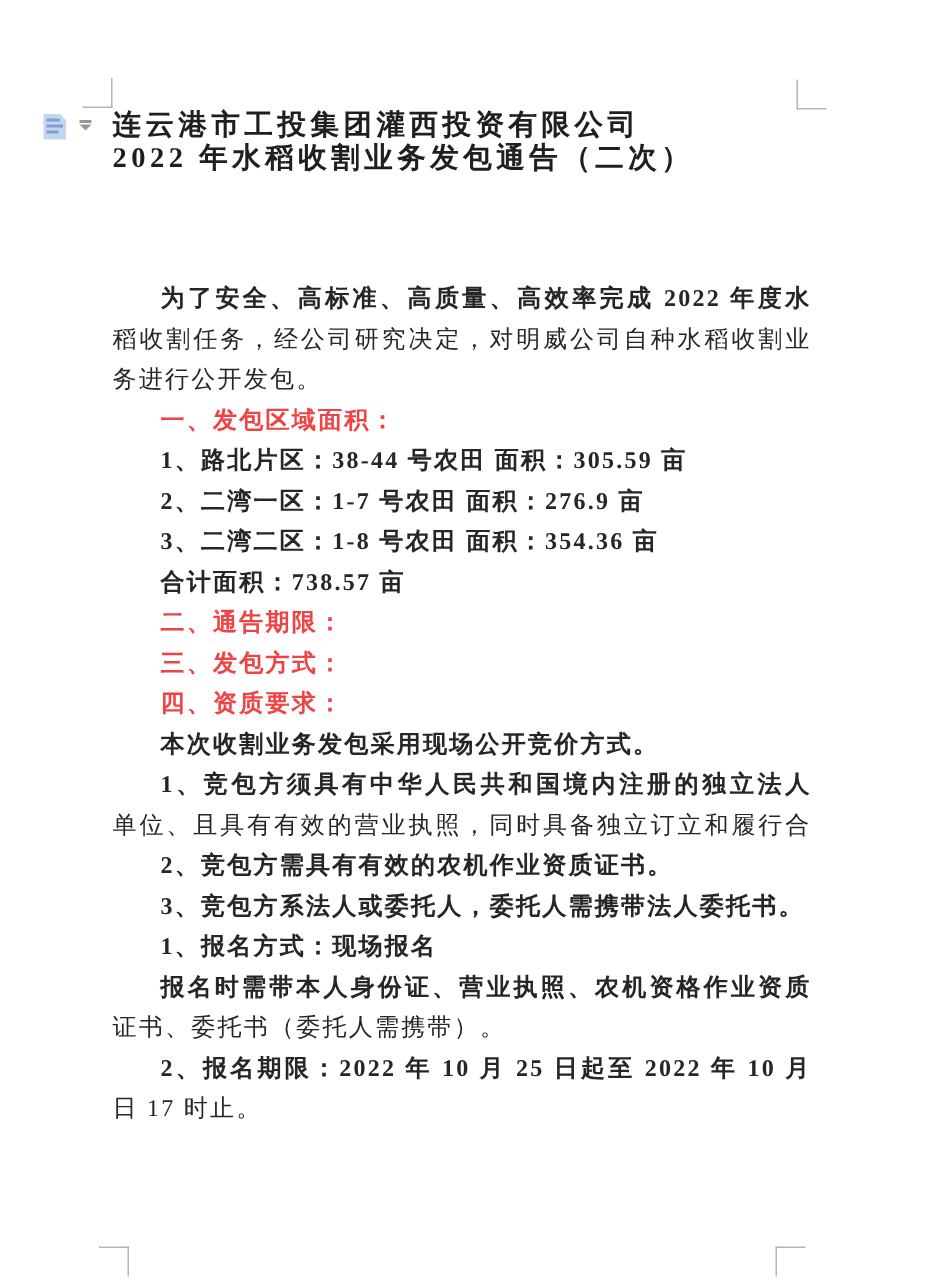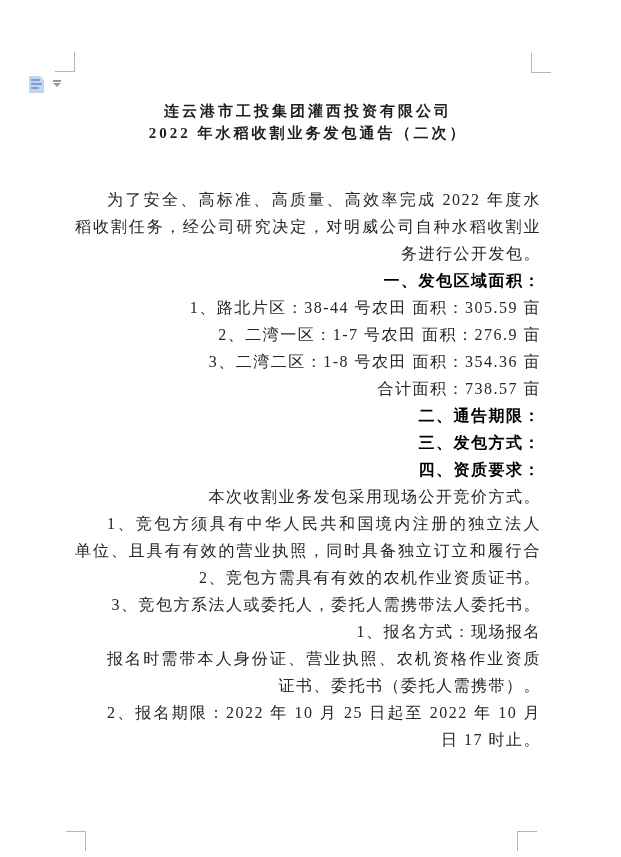--- a/index.html
+++ b/index.html
@@ -58,49 +58,47 @@
     border-left: 4px solid transparent;
     border-right: 4px solid transparent;
     border-top: 4px solid #979797;
   }
 
   
   .title {
     position: absolute;
     left: 75px;
     width: 466px;
-    text-align: center;
     font-weight: bold;
-    font-size: 15px;
+    font-size: 19px;
     letter-spacing: 3px;
     white-space: nowrap;
     color: #1f1f1f;
-    margin-top: 32px;
   }
   .title.t1 { top: 70px; }
   .title.t2 { top: 92px; }
 
   
   .doc-body {
     position: absolute;
     left: 75px;
     top: 186px;
     width: 466px;
   }
   .line {
     height: 27px;
     line-height: 27px;
     font-size: 16px;
     letter-spacing: 1.5px;
     white-space: nowrap;
-    text-align: right;
+    text-align: left;
     color: #262626;
   }
-  .line.ind { padding-left: 32px; }
-  .line.b   { font-weight: bold; color: #000000; }
+  .line.ind { padding-left: 32px; font-weight: bold; }
+  .line.b   { font-weight: bold; color: #ef4444; }
   .line.j   {
     white-space: normal;
     text-align: justify;
     text-align-last: justify;
     overflow: hidden;
   }
 </style>
 </head>
 <body>
 

